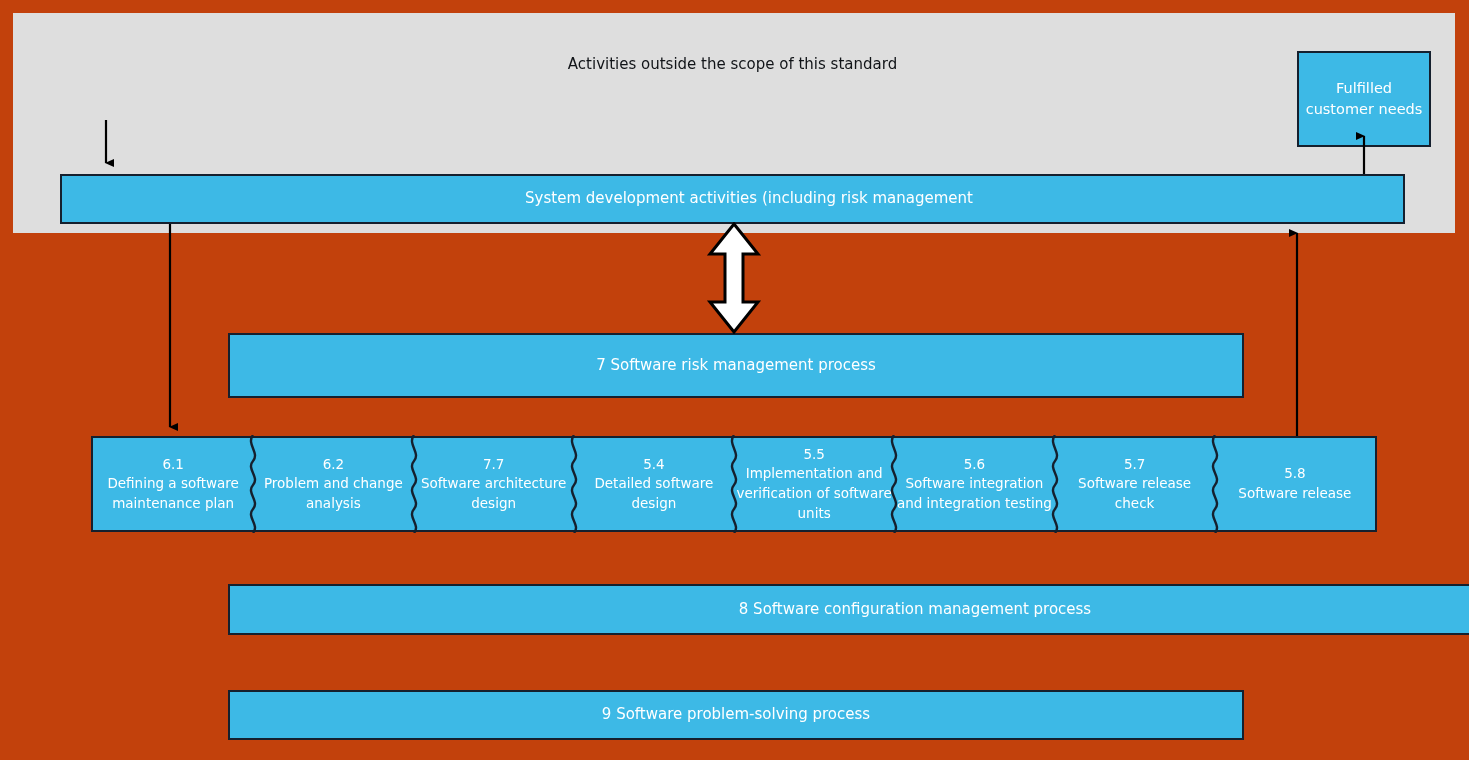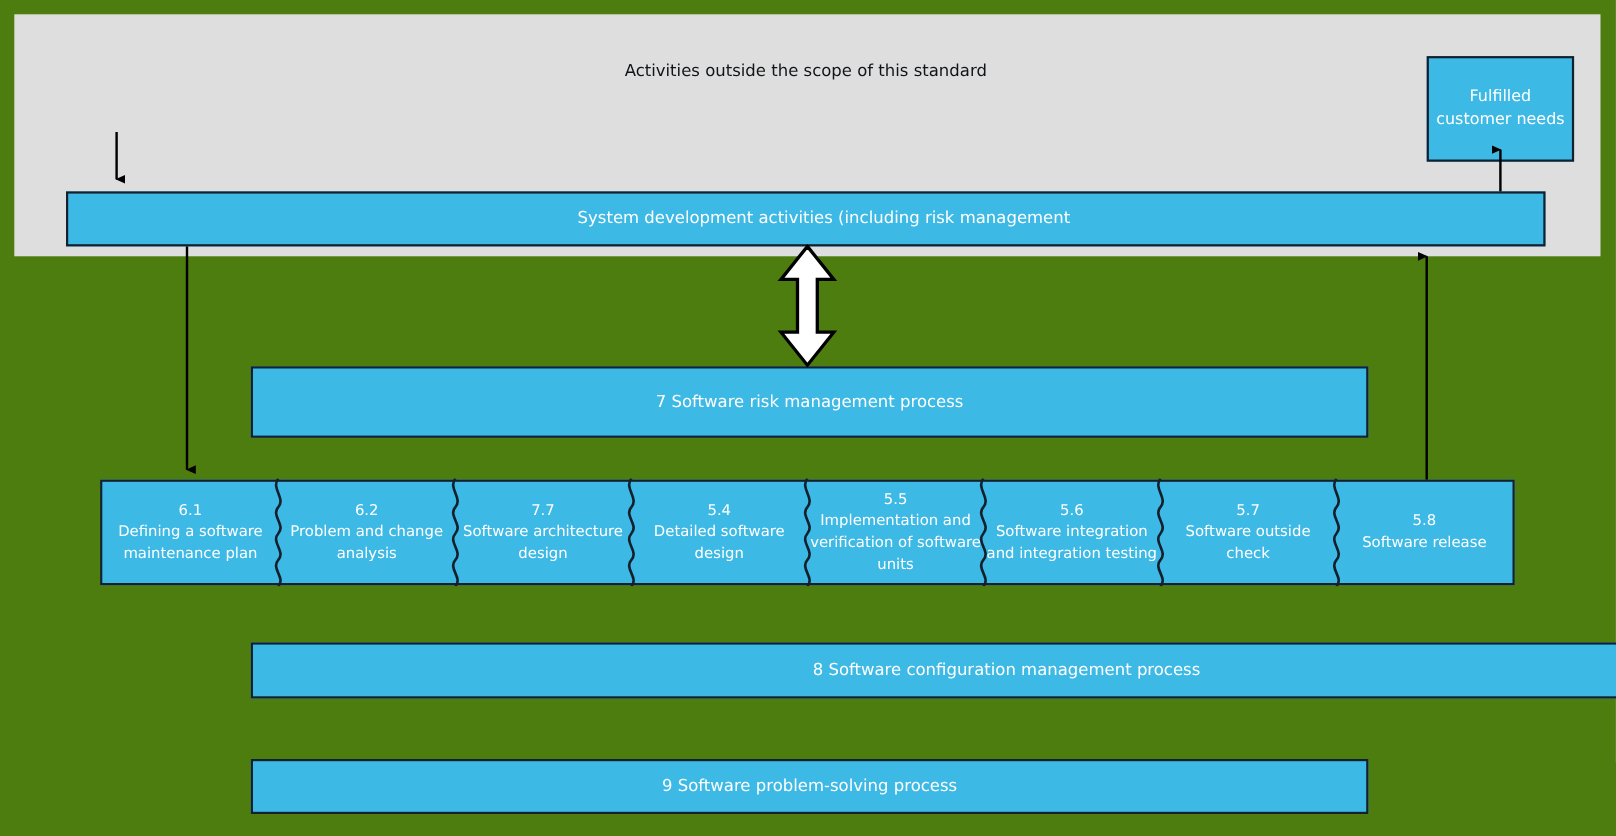--- a/index.html
+++ b/index.html
@@ -7,21 +7,21 @@
     padding: 0;
     background: #ffffff;
   }
   body {
     font-family: "DejaVu Sans", "Liberation Sans", sans-serif;
   }
   #canvas {
     position: relative;
     width: 1469px;
     height: 760px;
-    background: #4d7c0f;
+    background: #c2410c;
     overflow: hidden;
   }
 
   
   .scope-panel {
     position: absolute;
     left: 13px;
     top: 13px;
     width: 1442px;
     height: 220px;
@@ -228,21 +228,21 @@
     </div>
     <div class="chain-cell">
       <span class="chain-num">5.6</span>
       <span class="chain-label">Software integration and integration testing</span>
       <svg class="chain-divider" viewBox="0 0 18 98" xmlns="http://www.w3.org/2000/svg">
         <path d="M9,0 C2,9 16,18 9,26 C2,34 16,42 9,50 C2,58 16,66 9,74 C2,82 16,90 9,98" fill="none" stroke="#15202e" stroke-width="2.4"></path>
       </svg>
     </div>
     <div class="chain-cell">
       <span class="chain-num">5.7</span>
-      <span class="chain-label">Software outside check</span>
+      <span class="chain-label">Software release check</span>
       <svg class="chain-divider" viewBox="0 0 18 98" xmlns="http://www.w3.org/2000/svg">
         <path d="M9,0 C2,9 16,18 9,26 C2,34 16,42 9,50 C2,58 16,66 9,74 C2,82 16,90 9,98" fill="none" stroke="#15202e" stroke-width="2.4"></path>
       </svg>
     </div>
     <div class="chain-cell">
       <span class="chain-num">5.8</span>
       <span class="chain-label">Software release</span>
     </div>
   </div>
 

